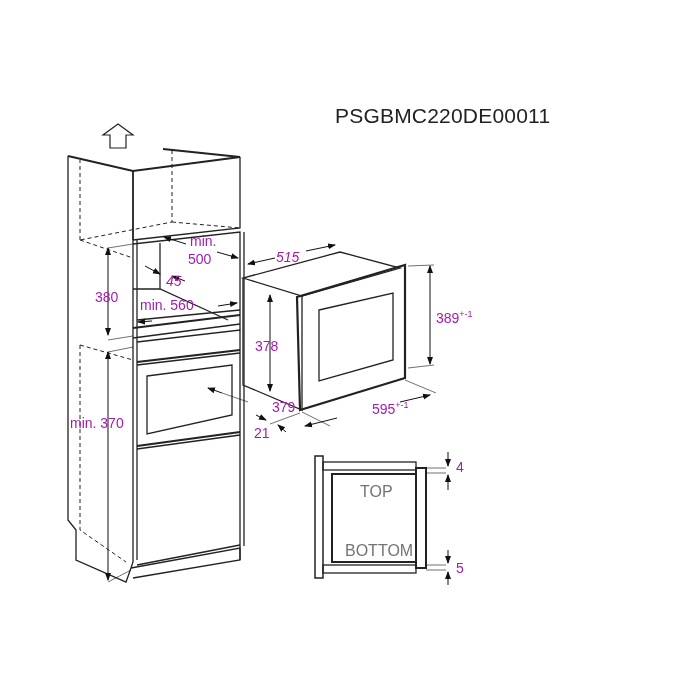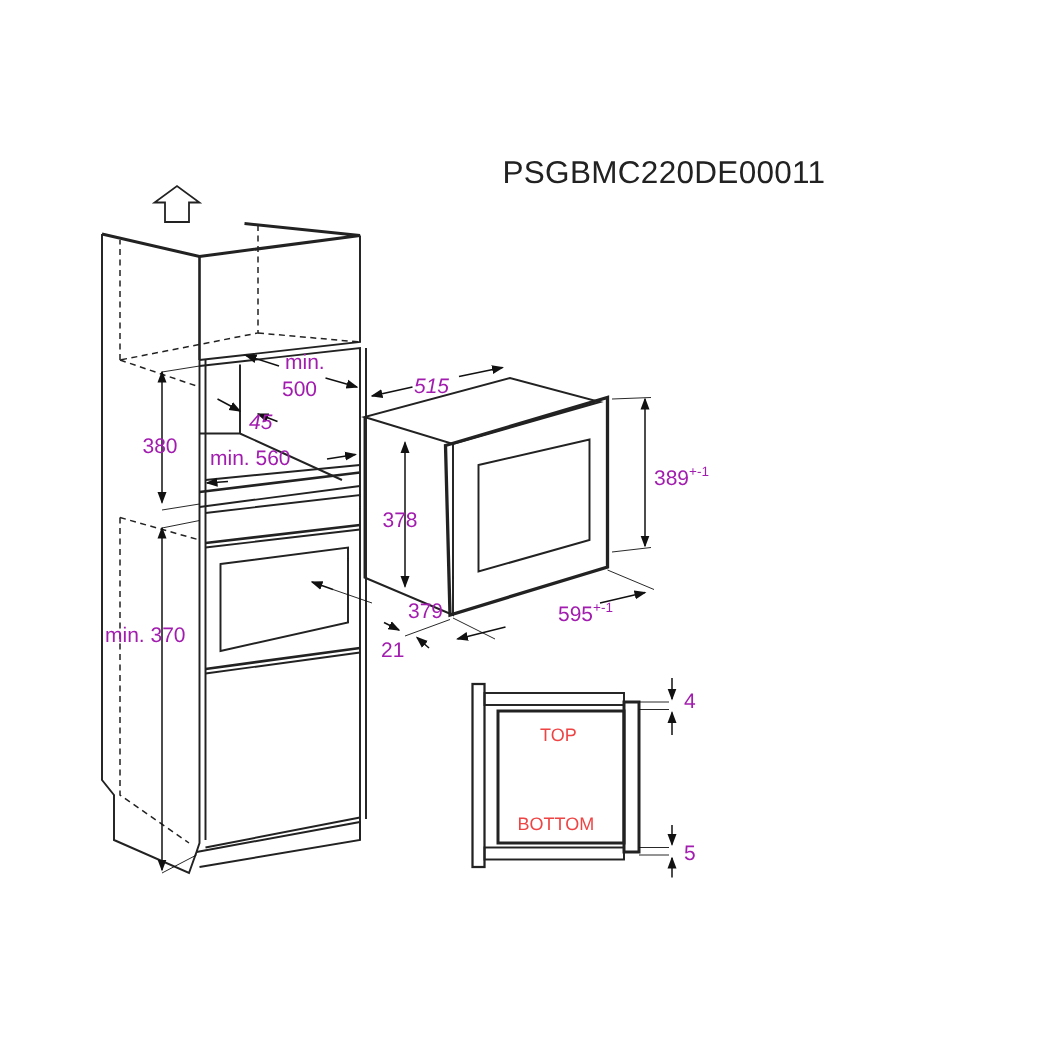--- a/index.html
+++ b/index.html
@@ -1,21 +1,21 @@
 <!DOCTYPE html>
 <html><head>
 <meta charset="utf-8">
 <style>
   html, body { margin: 0; padding: 0; background: #ffffff; }
   body { width: 700px; height: 700px; position: relative; overflow: hidden; font-family: "Liberation Sans", sans-serif; }
   #diagram { position: absolute; left: 0; top: 0; width: 700px; height: 700px; }
   .model { position: absolute; left: 335px; top: 104px; font-size: 21px; color: #222; letter-spacing: 0.2px; }
   .lbl { position: absolute; font-size: 14px; color: #a21caf; line-height: 1; white-space: nowrap; }
   .lbl sup { font-size: 9px; vertical-align: 6px; }
-  .lbl-sm { position: absolute; font-size: 12px; color: #ef4444; line-height: 1; white-space: nowrap; }
+  .lbl-sm { position: absolute; font-size: 16px; color: #737373; line-height: 1; white-space: nowrap; }
 </style>
 </head>
 <body>
 
 <div id="diagram">
   <svg width="700" height="700" viewBox="0 0 700 700">
     <defs>
       <marker id="ah" markerWidth="8" markerHeight="8" refX="7" refY="4" orient="auto" markerUnits="userSpaceOnUse">
         <path d="M0,1 L8,4 L0,7 Z" fill="#111"></path>
       </marker>

